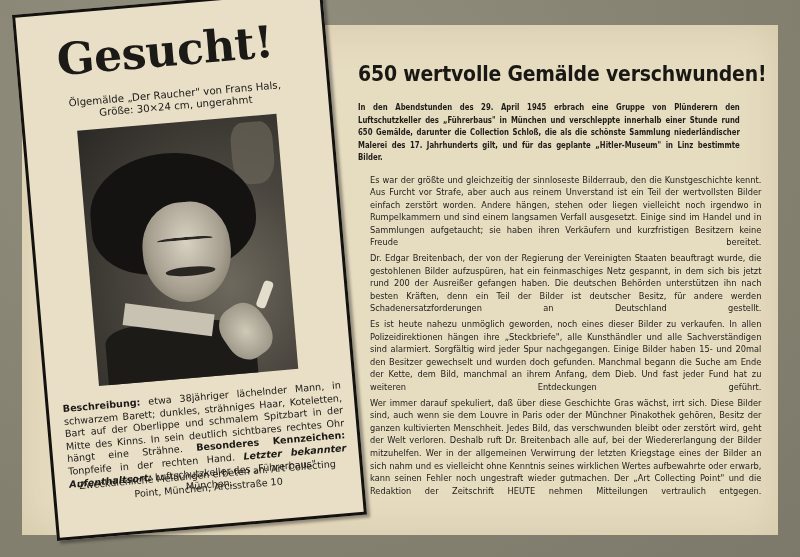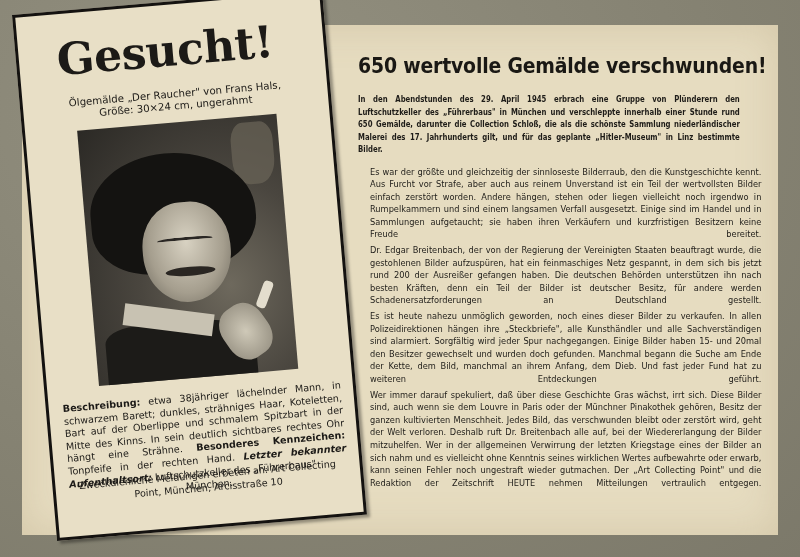--- a/index.html
+++ b/index.html
@@ -2,21 +2,21 @@
 <html><head>
 <meta charset="utf-8">
 <style>
   html, body { margin:0; padding:0; }
   body { width:800px; height:557px; overflow:hidden; position:relative;
          background:#8b8878; font-family:"DejaVu Sans", sans-serif; }
   .bg-noise { position:absolute; inset:0;
     background: radial-gradient(ellipse at 30% 20%, #939080 0%, #858272 60%, #7c796a 100%); }
   .page { position:absolute; left:22px; top:25px; width:756px; height:510px;
           background:#e6dcc0; box-shadow: inset 0 0 40px rgba(160,140,100,0.25); }
-  .article { position:absolute; left:370px; top:54px; width:402px; color:#1e1c18; }
+  .article { position:absolute; left:370px; top:62px; width:402px; color:#1e1c18; }
   .headline { font-family:"DejaVu Sans", sans-serif; font-weight:bold; font-size:20.5px;
               letter-spacing:-0.2px; margin:0 0 15px -12px; white-space:nowrap;
               transform:scaleX(0.92); transform-origin:left; color:#1a1814; }
   .lead { font-family:"DejaVu Sans Condensed","DejaVu Sans", sans-serif; font-weight:bold;
           font-size:8.4px; line-height:12.5px; text-align:justify; margin:0 0 10px -12px;
           width:415px; transform:scaleX(0.92); transform-origin:left; }
   .body p { font-family:"DejaVu Sans", sans-serif; font-size:8.7px; line-height:12.6px;
             margin:0 0 3px 0; text-align:justify; text-align-last:justify; width:412px;
             transform:scaleX(0.95); transform-origin:left; text-indent:0; }
   .body p.last { text-align-last:justify; }

